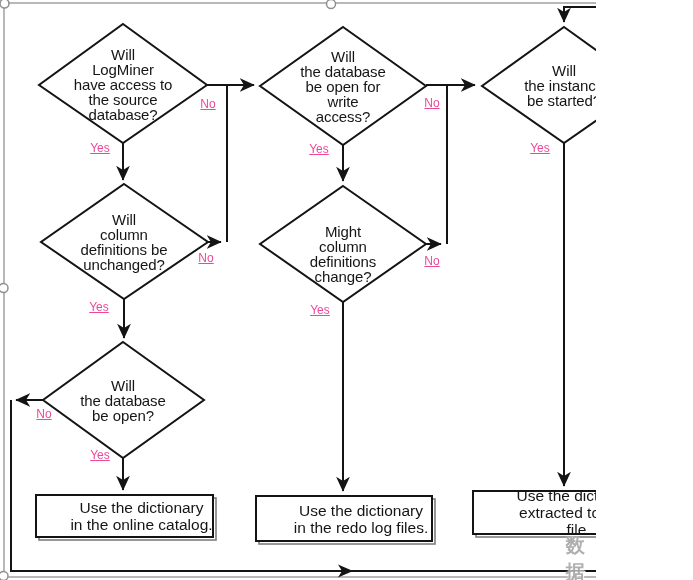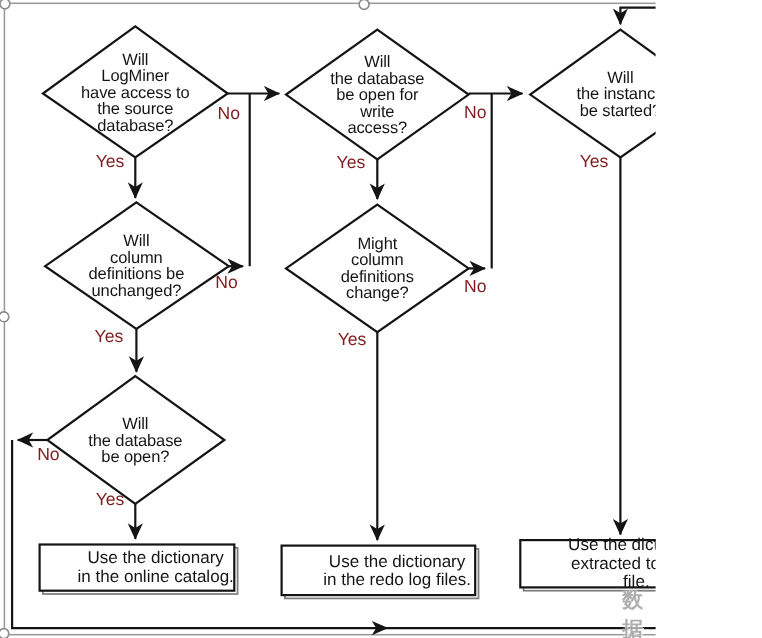--- a/index.html
+++ b/index.html
@@ -9,21 +9,21 @@
   .frame{ fill:none; stroke:var(--selection_frame,#9a9a9a); stroke-width:1.4; }
   .handle{ fill:#fff; stroke:#8f8f8f; stroke-width:1.5; }
   .node{ fill:#fff; stroke:var(--line,#141414); stroke-width:2; }
   .ln{ fill:none; stroke:var(--line,#141414); stroke-width:2; }
   .ah{ fill:var(--line,#141414); stroke:none; }
   .shadow{ fill:none; stroke:#7e7e7e; stroke-width:1.6; }
   .dlabel{ position:absolute; width:160px; text-align:center; font-size:15px; line-height:15px;
            white-space:pre-line; color:#151515; letter-spacing:-0.1px; }
   .rlabel{ position:absolute; display:flex; align-items:center; justify-content:center; text-align:center;
            font-size:15.5px; line-height:17px; white-space:pre-line; color:#151515;padding-left:34px; }
-  .yn{ position:absolute; font-size:16px; color:#7f1d1d; transform:translate(-50%,-50%); }
+  .yn{ position:absolute; font-size:12px; color:#ec4899; transform:translate(-50%,-50%);text-decoration:underline; }
   .watermark{ position:absolute; left:549px; top:533px; display:flex; align-items:center; gap:3px; }
   .wm-text{ font-size:19px; font-weight:bold; letter-spacing:1px; color:var(--watermark_text,#ababab);
             text-shadow:0 0 2px #fff, 1px 1px 0 #fff; opacity:.95; }
 </style>
 </head>
 <body>
 
 <div class="canvas">
 
   <svg class="shapes" width="693" height="580" viewBox="0 0 693 580">
@@ -83,21 +83,21 @@
 be open for
 write
 access?</div>
   <div class="dlabel" style="left:484px; top:63px;">Will
 the instance
 be started?</div>
   <div class="dlabel" style="left:44px;  top:212px;">Will
 column
 definitions be
 unchanged?</div>
-  <div class="dlabel" style="left:263px; top:214px;">Might
+  <div class="dlabel" style="left:263px; top:224px;">Might
 column
 definitions
 change?</div>
   <div class="dlabel" style="left:43px;  top:378px;">Will
 the database
 be open?</div>
 
   <span class="yn" style="left:100px; top:148px;">Yes</span>
   <span class="yn" style="left:208px; top:104px;">No</span>
   <span class="yn" style="left:319px; top:149px;">Yes</span>

